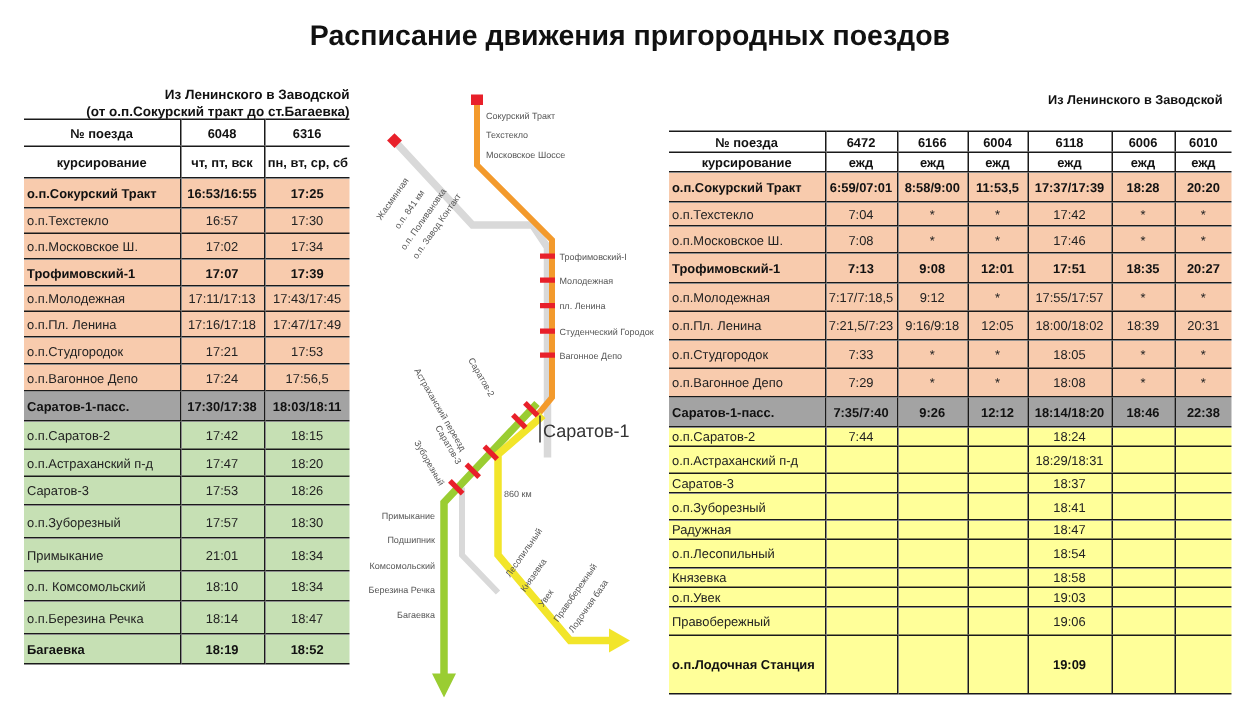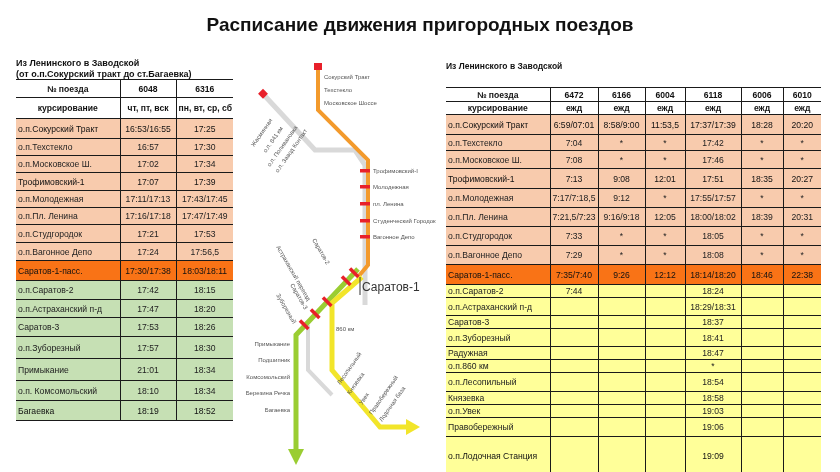--- a/index.html
+++ b/index.html
@@ -5,36 +5,36 @@
   * { box-sizing: border-box; margin: 0; padding: 0; }
   html, body { width: 840px; height: 472px; background: #ffffff; overflow: hidden; }
   body { position: relative; font-family: "Liberation Sans", "DejaVu Sans", sans-serif; color: #111; }
 
   .page-title {
     position: absolute; left: 0; top: 14px; width: 840px; text-align: center;
     font-size: 19px; font-weight: bold; color: #111;
   }
 
   .caption {
-    position: absolute; text-align: left; font-size: 9px; font-weight: bold; line-height: 11px; color: #111;
+    position: absolute; text-align: right; font-size: 9px; font-weight: bold; line-height: 11px; color: #111;
   }
 
   table.sched {
     position: absolute; border-collapse: collapse; font-size: 8.6px; table-layout: fixed;
   }
   table.sched td {
     border-top: 1px solid #1a1a1a; border-bottom: 1px solid #1a1a1a;
     border-left: 1px solid #1a1a1a; text-align: center; white-space: nowrap; overflow: hidden;
     padding: 0 2px; color: #222;
   }
   table.sched td:first-child { border-left: none; text-align: left; padding-left: 2px; }
   table.sched tr.hdr td { background: #fff; font-weight: bold; color: #111; }
-  table.sched tr.bold td { font-weight: normal; color: #111; }
+  table.sched tr.bold td { font-weight: bold; color: #111; }
   tr.peach td { background: #f8cbad; }
-  tr.white td { background: #f97316; }
+  tr.white td { background: #a3a3a3; }
   tr.green td { background: #c6e0b4; }
   tr.yellow td { background: #ffff99; }
 
   #left-table { left: 16px; top: 79px; width: 217px; }
   #right-table { left: 446px; top: 87px; width: 369px; }
 
   .map { position: absolute; left: 240px; top: 55px; width: 200px; height: 410px; }
   .map svg { width: 200px; height: 410px; display: block; }
   .map-label { font-family: "Liberation Sans", sans-serif; font-size: 6px; fill: #555; }
   .map-label-big { font-family: "Liberation Sans", sans-serif; font-size: 12px; fill: #333; }
@@ -132,20 +132,25 @@
       </tr>
       <tr class="green" style="height: 22px;">
         <td>Примыкание</td>
         <td>21:01</td>
         <td>18:34</td>
       </tr>
       <tr class="green" style="height: 20px;">
         <td>о.п. Комсомольский</td>
         <td>18:10</td>
         <td>18:34</td>
+      </tr>
+      <tr class="green" style="height: 22px;">
+        <td>о.п.Березина Речка</td>
+        <td>18:14</td>
+        <td>18:47</td>
       </tr>
       <tr class="green bold" style="height: 20px;">
         <td>Багаевка</td>
         <td>18:19</td>
         <td>18:52</td>
       </tr>
     </tbody>
 </table>
 
 <div class="caption" style="left:446px; top:61px; width:369px; font-size:8.5px; line-height:10.5px;">
@@ -299,29 +304,20 @@
       </tr>
       <tr class="yellow" style="height: 13px;">
         <td>Радужная</td>
         <td></td>
         <td></td>
         <td></td>
         <td>18:47</td>
         <td></td>
         <td></td>
       </tr>
-      <tr class="yellow" style="height: 13px;">
-        <td>о.п.860 км</td>
-        <td></td>
-        <td></td>
-        <td></td>
-        <td>*</td>
-        <td></td>
-        <td></td>
-      </tr>
       <tr class="yellow" style="height: 19px;">
         <td>о.п.Лесопильный</td>
         <td></td>
         <td></td>
         <td></td>
         <td>18:54</td>
         <td></td>
         <td></td>
       </tr>
       <tr class="yellow" style="height: 13px;">

